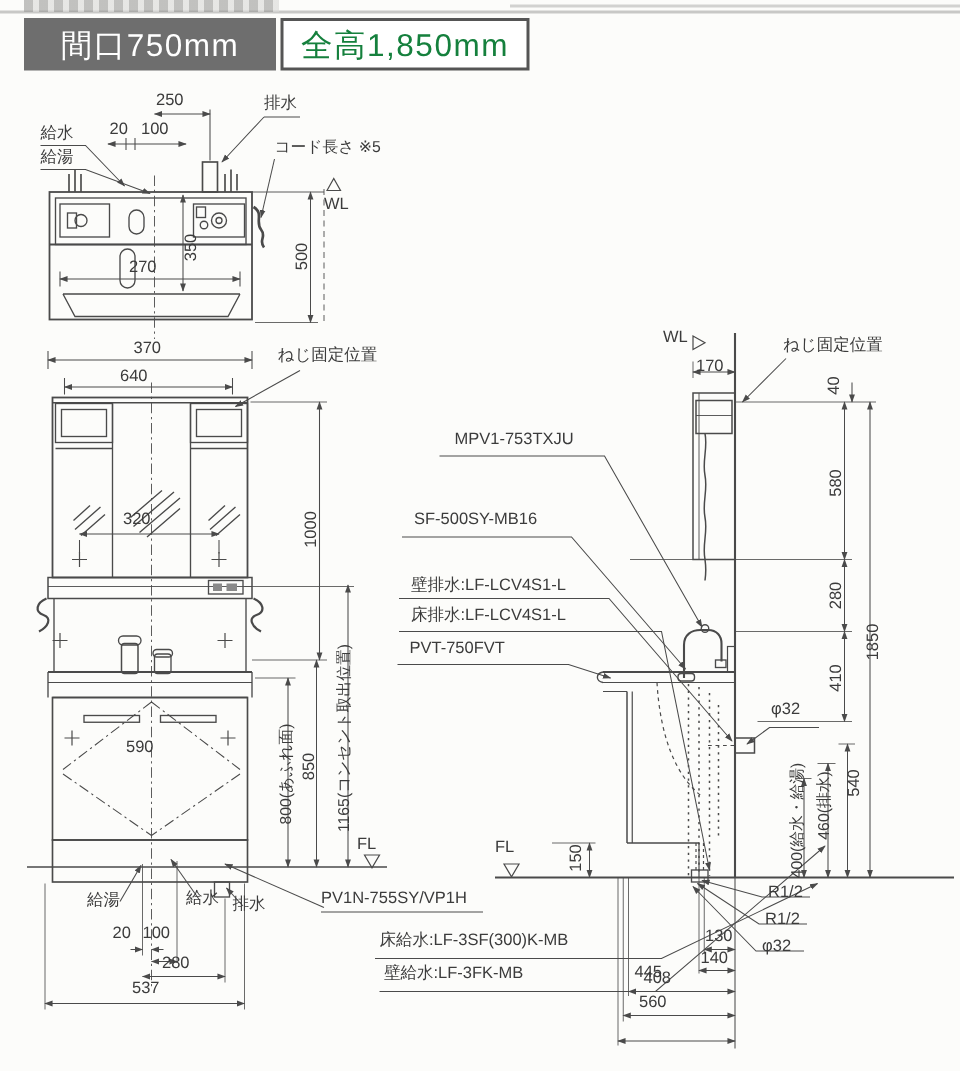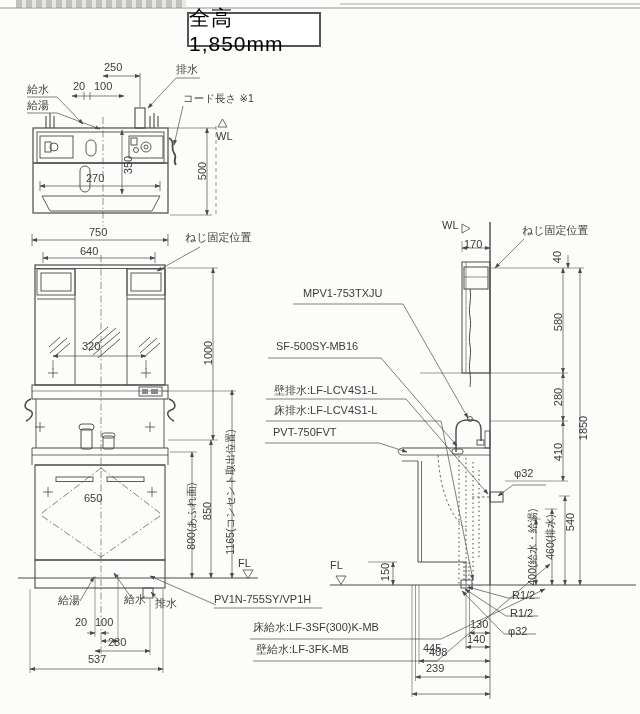--- a/index.html
+++ b/index.html
@@ -5,35 +5,36 @@
   html,body{margin:0;padding:0;background:#e8e8e6;}
   .page{position:relative;width:640px;height:714px;background:#fcfcfa;overflow:hidden;
         font-family:"Liberation Sans","DejaVu Sans",sans-serif;color:#3b3b3b;}
   .art1{position:absolute;left:0;top:7px;width:640px;height:2px;background:#c8c8c6;}
   .art2{position:absolute;left:16px;top:0;width:170px;height:8px;
         background:repeating-linear-gradient(90deg,#9a9a98 0 6px,#d8d8d6 6px 10px);opacity:.6;}
   .art3{position:absolute;left:340px;top:3px;width:300px;height:2px;background:#d2d2d0;}
   .badge{position:absolute;top:12px;height:35px;display:flex;align-items:center;justify-content:center;
          font-size:21px;letter-spacing:1px;box-sizing:border-box;}
   .badge1{left:16px;width:168px;background:#6e6e6e;color:#fff;}
-  .badge2{left:187px;width:134px;background:#fff;border:2px solid #555;color:#000000;}
+  .badge2{left:187px;width:166px;background:#fff;border:2px solid #555;color:#15803d;}
   svg{position:absolute;left:0;top:0;}
   .th{position:absolute;white-space:nowrap;font-size:11px;line-height:1;text-align:right;}
   .tv{position:absolute;white-space:nowrap;font-size:11px;line-height:1;
       transform:translate(-50%,-50%) rotate(-90deg);}
   .sm{font-size:10.5px;}
 </style>
 </head>
 <body>
 
 <div class="page">
   <div class="art1"></div>
   <div class="art2"></div>
   <div class="art3"></div>
 
+  <div class="badge badge1">間口750mm</div>
   <div class="badge badge2">全高1,850mm</div>
 
   <svg width="640" height="714" viewBox="0 0 640 714">
     <defs>
       <marker id="ma" viewBox="0 0 10 10" refX="9" refY="5" markerWidth="8" markerHeight="8" orient="auto-start-reverse">
         <path d="M0,1.5 L10,5 L0,8.5 Z" fill="#4a4a4a"></path>
       </marker>
     </defs>
 
     <g stroke="#4a4a4a" fill="none" stroke-width="0.9">
@@ -206,34 +207,34 @@
       <path d="M419,661 H490" marker-start="url(#ma)" marker-end="url(#ma)"></path>
       <path d="M415.5,677 H490" marker-start="url(#ma)" marker-end="url(#ma)"></path>
       <path d="M412,694 H490" marker-start="url(#ma)" marker-end="url(#ma)"></path>
     </g>
   </svg>
 
   <span class="th" style="left:104px;top:62px">250</span>
   <span class="th" style="left:73px;top:81px">20</span>
   <span class="th" style="left:94px;top:81px">100</span>
   <span class="th" style="left:176px;top:64px">排水</span>
-  <span class="th sm" style="left:183px;top:93px">コード長さ ※1</span>
+  <span class="th sm" style="left:183px;top:93px">コード長さ ※5</span>
   <span class="th" style="left:216px;top:131px">WL</span>
   <span class="th" style="left:27px;top:84px">給水</span>
   <span class="th" style="left:27px;top:100px">給湯</span>
   <span class="th" style="left:86px;top:173px">270</span>
   <span class="tv" style="left:128px;top:165px">350</span>
   <span class="tv" style="left:202px;top:171px">500</span>
 
-  <span class="th" style="left:89px;top:227px">750</span>
+  <span class="th" style="left:89px;top:227px">370</span>
   <span class="th" style="left:80px;top:246px">640</span>
   <span class="th" style="left:185px;top:232px">ねじ固定位置</span>
   <span class="th" style="left:82px;top:341px">320</span>
   <span class="tv" style="left:208px;top:353px">1000</span>
-  <span class="th" style="left:84px;top:493px">650</span>
+  <span class="th" style="left:84px;top:493px">590</span>
   <span class="tv sm" style="left:191px;top:516px">800(あふれ面)</span>
   <span class="tv" style="left:207px;top:511px">850</span>
   <span class="tv sm" style="left:230px;top:492px">1165(コンセント取出位置)</span>
   <span class="th" style="left:238px;top:558px">FL</span>
   <span class="th" style="left:58px;top:595px">給湯</span>
   <span class="th" style="left:124px;top:594px">給水</span>
   <span class="th" style="left:155px;top:598px">排水</span>
   <span class="th" style="left:214px;top:594px">PV1N-755SY/VP1H</span>
   <span class="th" style="left:75px;top:617px">20</span>
   <span class="th" style="left:95px;top:617px">100</span>
@@ -261,15 +262,15 @@
   <span class="th" style="left:514px;top:468px">φ32</span>
   <span class="tv" style="left:570px;top:522px">540</span>
   <span class="tv sm" style="left:550px;top:537px">460(排水)</span>
   <span class="tv sm" style="left:532px;top:547px">400(給水・給湯)</span>
   <span class="th" style="left:512px;top:590px">R1/2</span>
   <span class="th" style="left:510px;top:608px">R1/2</span>
   <span class="th" style="left:508px;top:626px">φ32</span>
   <span class="th" style="left:470px;top:619px">130</span>
   <span class="th" style="left:467px;top:634px">140</span>
   <span class="th" style="left:429px;top:647px">408</span>
-  <span class="th" style="left:426px;top:663px">239</span>
+  <span class="th" style="left:426px;top:663px">560</span>
   <span class="th" style="left:423px;top:643px">445</span>
 </div>
 
 </body></html>

